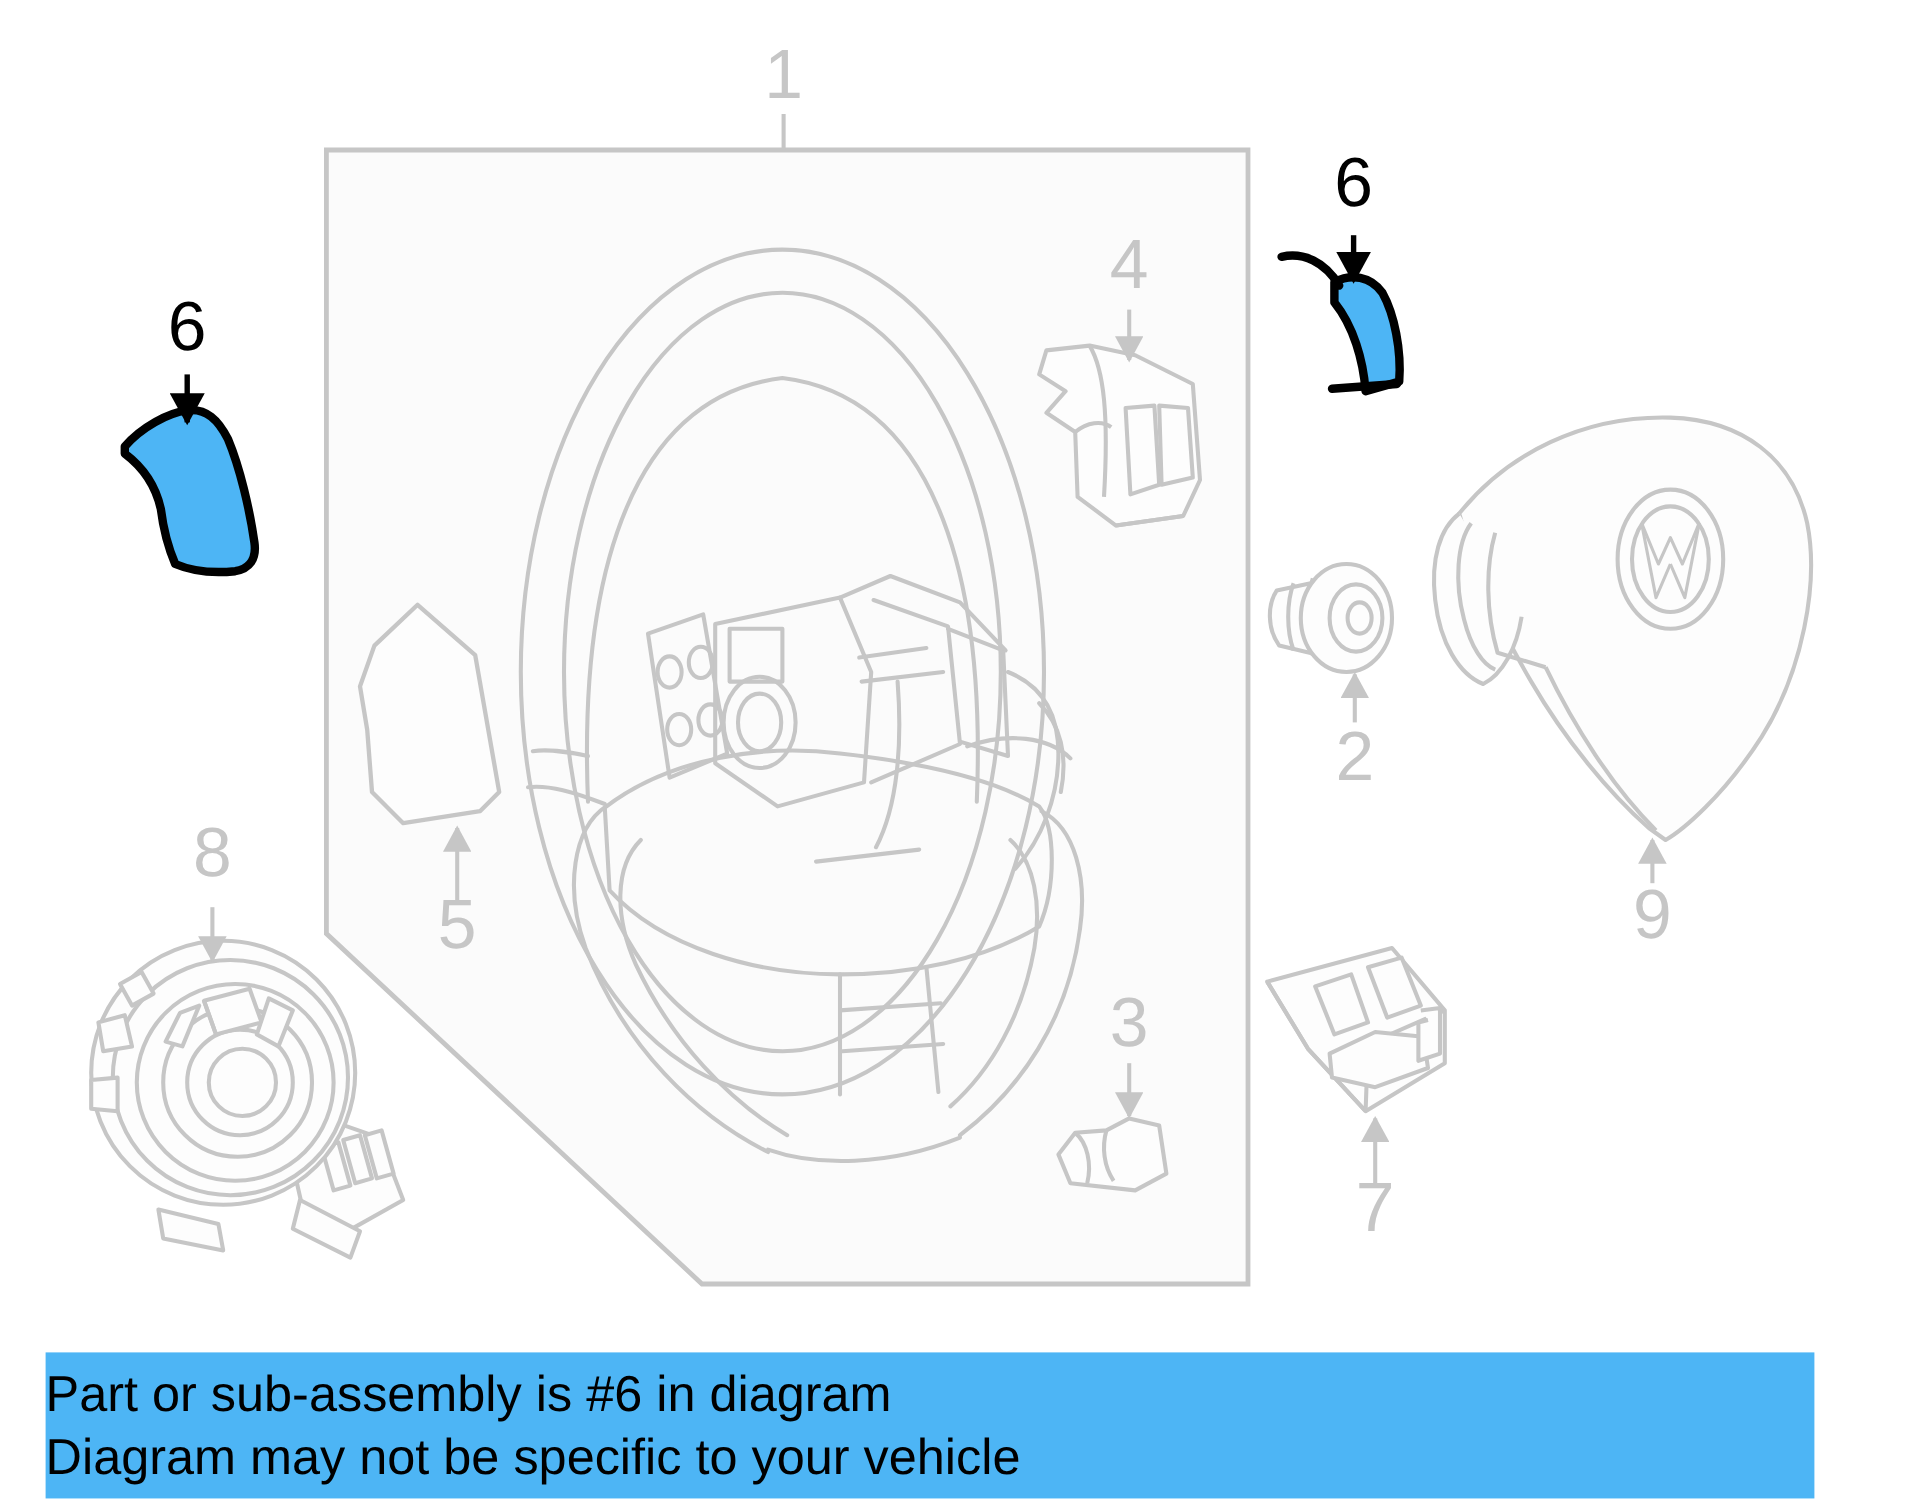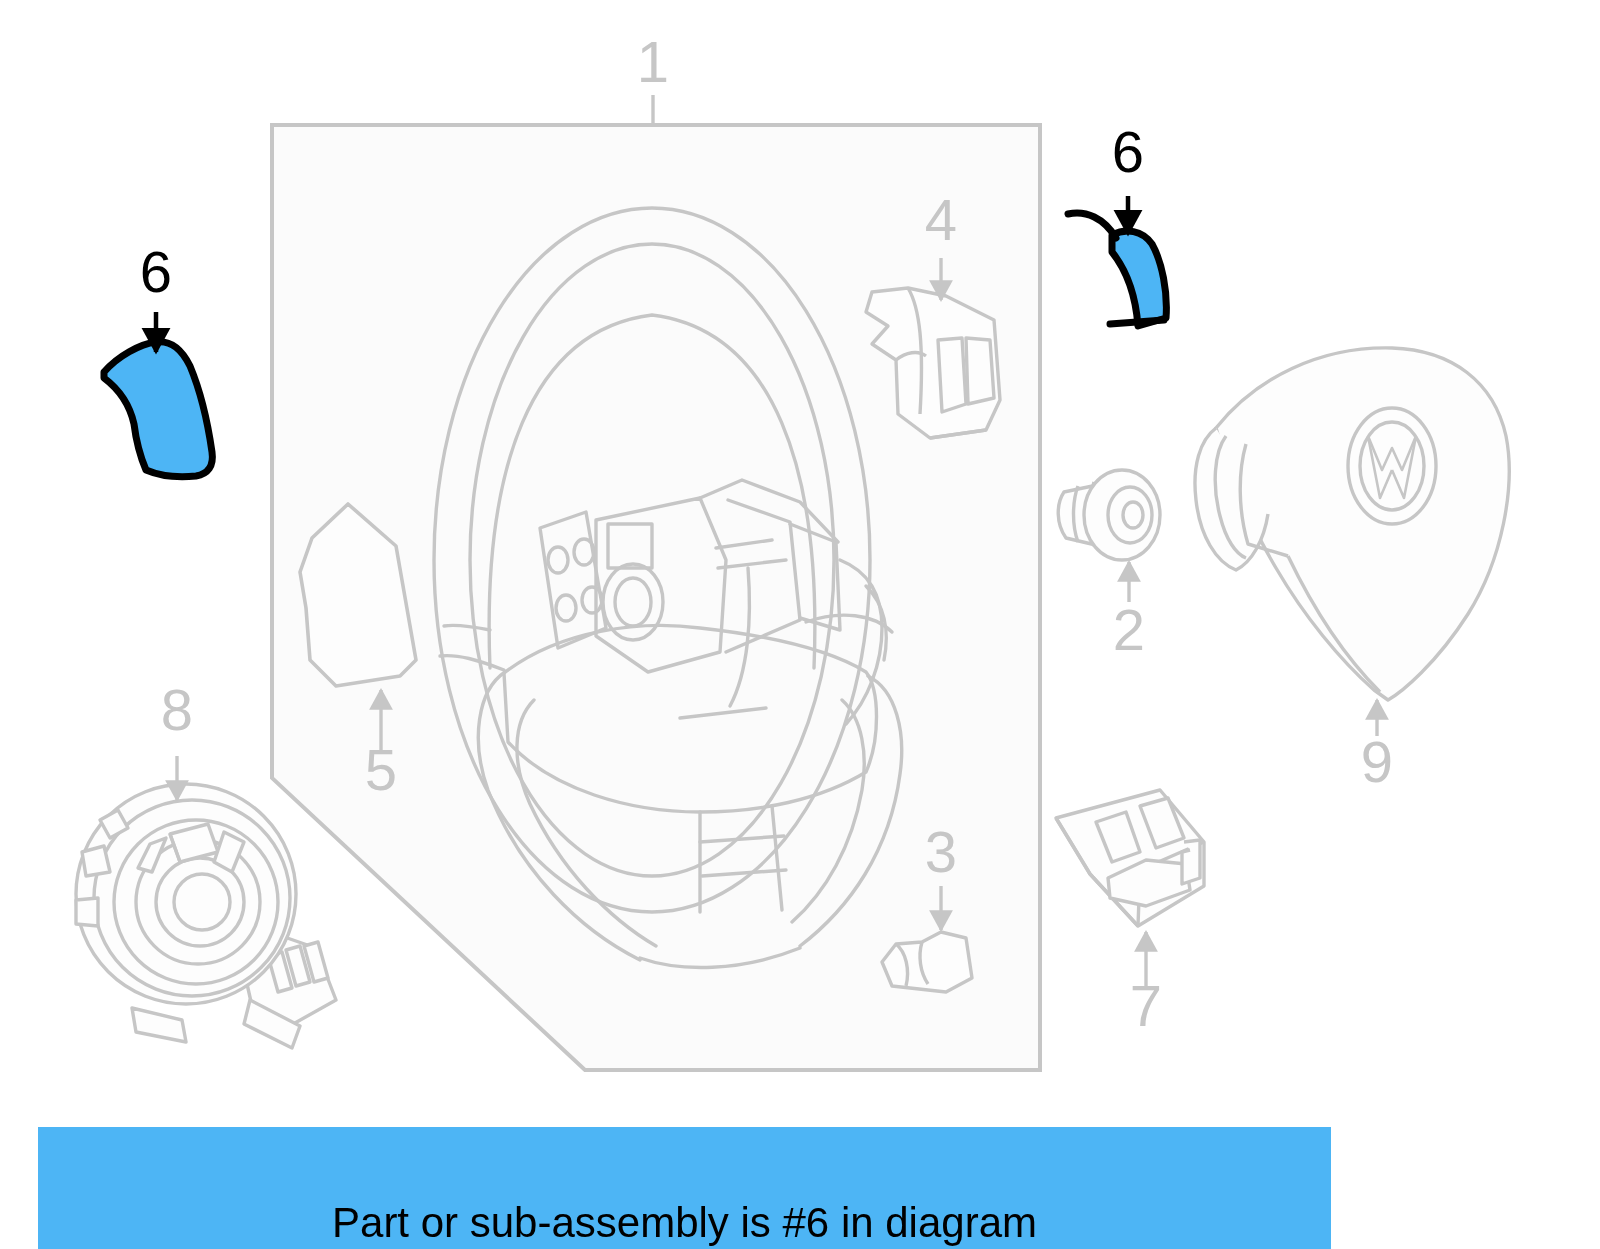--- a/index.html
+++ b/index.html
@@ -23,26 +23,26 @@
     left: 0;
     top: 0;
     width: 1600px;
     height: 1249px;
     display: block;
   }
   .banner {
     position: absolute;
     left: 38px;
     top: 1127px;
-    width: 1293px;
+    width: 1474px;
     height: 122px;
     background: #4db5f5;
     display: flex;
-    flex-direction: row;
-    align-items: flex-end;
+    flex-direction: column;
+    align-items: flex-start;
     justify-content: center;
     box-sizing: border-box;
   }
   .banner-line {
     color: #000000;
     font-family: "Liberation Sans", sans-serif;
     font-size: 42px;
     line-height: 52px;
     letter-spacing: 0px;
     white-space: nowrap;
@@ -272,15 +272,16 @@
     </g>
     <g>
       <line x1="1128" y1="196" x2="1128" y2="234" stroke="#000000" stroke-width="4.5" marker-end="url(#arrowBlack)"></line>
       <text class="callout-num-dark" x="1128" y="172">6</text>
     </g>
 
   </svg>
 
   <div class="banner">
     <div class="banner-line">Part or sub-assembly is #6 in diagram</div>
+    <div class="banner-line">Diagram may not be specific to your vehicle</div>
   </div>
 
 </div>
 
 </body></html>

